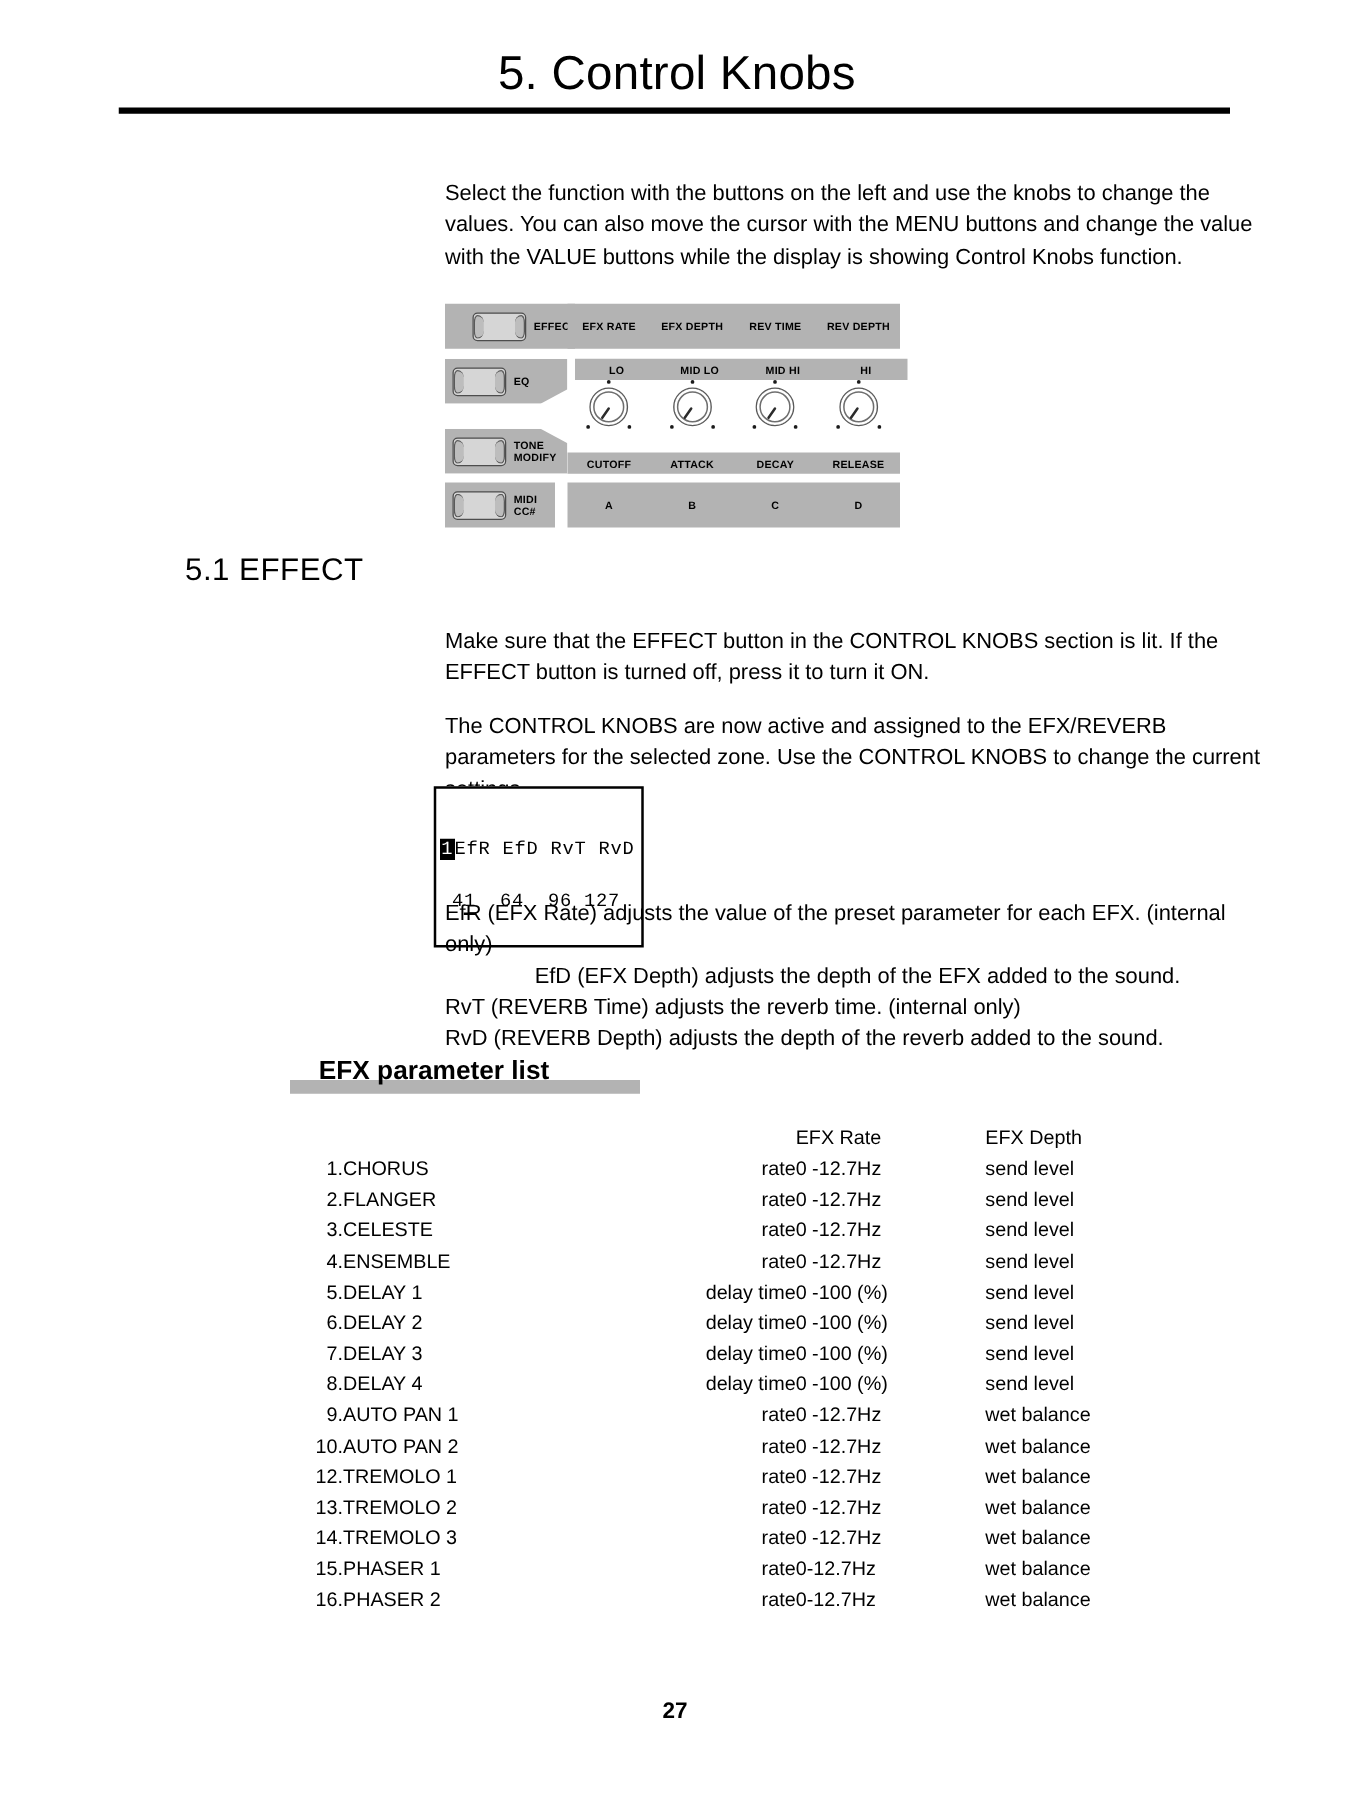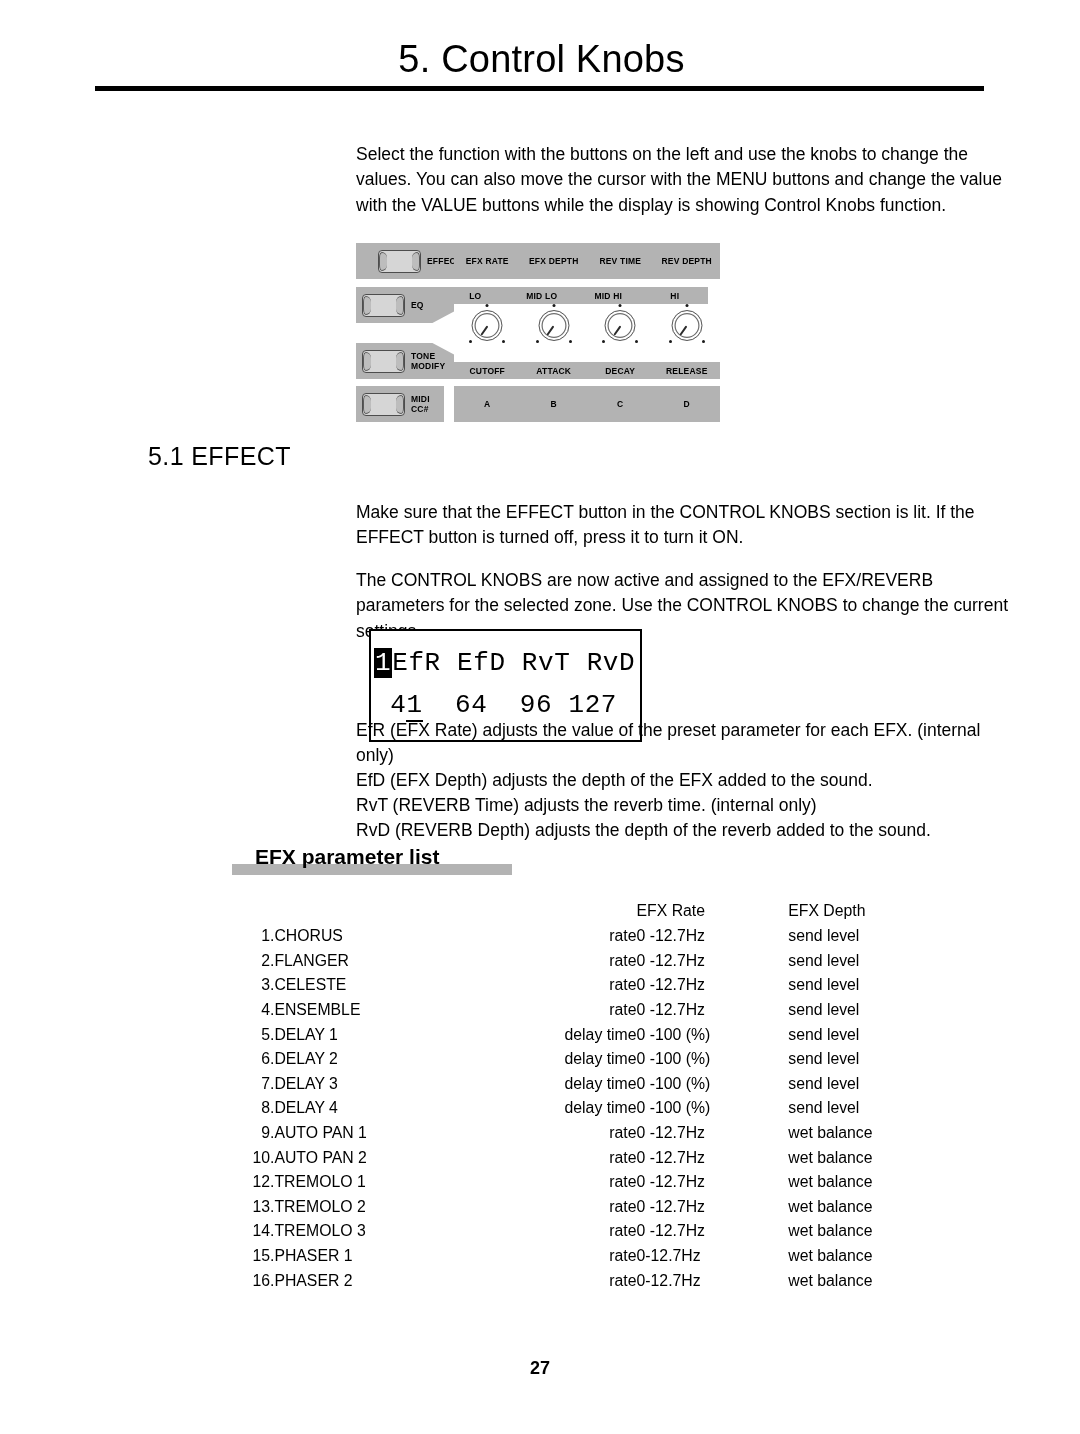--- a/index.html
+++ b/index.html
@@ -188,27 +188,27 @@
     position: absolute;
     left: 356px;
     width: 660px;
     font-size: 17.5px;
     line-height: 25.5px;
   }
 
   
   .lcd {
     position: absolute;
-    left: 369px;
+    left: 347px;
     top: 629px;
     border: 2.6px solid #000;
     background: #fff;
-    padding: 1px 5px 3px 3px;
+    padding: 17px 5px 3px 3px;
     font-family: "Liberation Mono", "DejaVu Sans Mono", monospace;
-    font-size: 26px;
+    font-size: 15px;
     line-height: 21px;
     letter-spacing: 0.6px;
     white-space: pre;
   }
   .lcd-inv {
     background: #000;
     color: #fff;
     padding: 0 1px;
   }
   .lcd-cursor {
@@ -298,21 +298,21 @@
       <span>REV TIME</span>
       <span>REV DEPTH</span>
     </div>
   </div>
 
   <div class="panel-row" style="top:44px;height:36px;">
     <div class="btn-cell notch-bottom" style="top:0;height:36px;">
       <div class="btn"></div>
       <div class="btn-label">EQ</div>
     </div>
-    <div class="lbl-cell" style="left:86px;top:0;width:266px;height:17px;">
+    <div class="lbl-cell" style="left:104px;top:0;width:266px;height:17px;">
       <span>LO</span>
       <span>MID LO</span>
       <span>MID HI</span>
       <span>HI</span>
     </div>
   </div>
 
   <div class="knob-strip" style="top:61px;">
     <div class="knob-wrap">
       <div class="dot top"></div>
@@ -385,21 +385,21 @@
 
 <p class="para" style="top:482px;">Make sure that the EFFECT button in the CONTROL KNOBS section is lit.  If the EFFECT button is turned off, press it to turn it ON.</p>
 <p class="para" style="top:550px;">The CONTROL KNOBS are now active and assigned to the EFX/REVERB parameters for the selected zone.  Use the CONTROL KNOBS to change the current settings.</p>
 
 <div class="lcd">
 <div><span class="lcd-inv">1</span><span>EfR EfD RvT RvD</span></div>
 <div> <span>4</span><span class="lcd-cursor">1</span>  <span>64</span>  <span>96</span> <span>127</span></div>
 </div>
 
 <p class="para" style="top:700px;">EfR (EFX Rate) adjusts the value of the preset parameter for each EFX.  (internal only)</p>
-<p class="para" style="top:750px;">EfD (EFX Depth) adjusts the depth of the EFX added to the sound.</p>
+<p class="para" style="top:750px;text-align:center;">EfD (EFX Depth) adjusts the depth of the EFX added to the sound.</p>
 <p class="para" style="top:775px;">RvT (REVERB Time) adjusts the reverb time.  (internal only)</p>
 <p class="para" style="top:800px;">RvD (REVERB Depth) adjusts the depth of the reverb added to the sound.</p>
 
 <div class="list-head-wrap">
   <div class="list-head-bar"></div>
   <div class="list-head-text">EFX parameter list</div>
 </div>
 
 <table class="ptable">
   <tbody>

